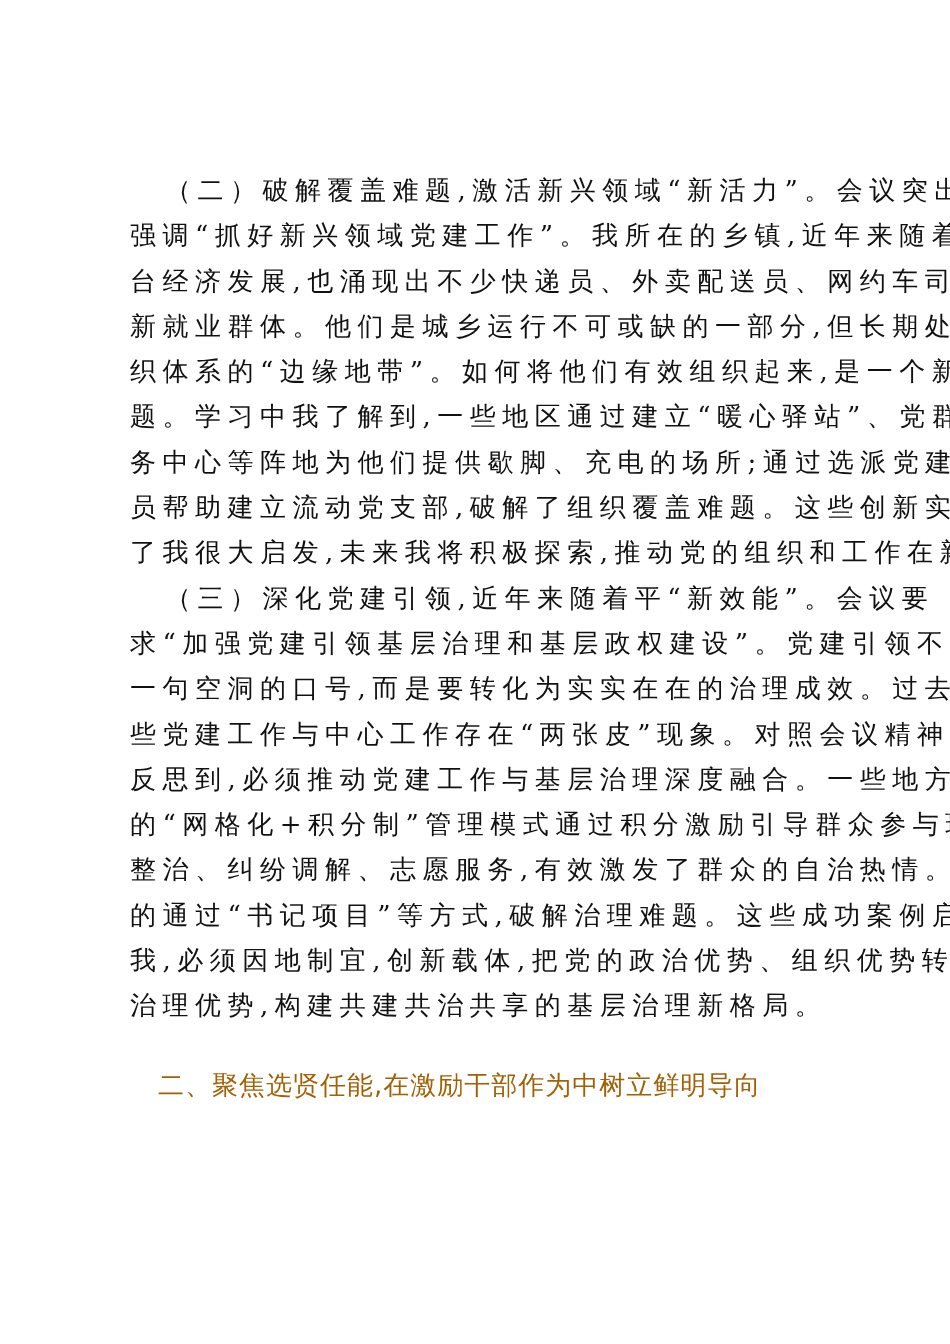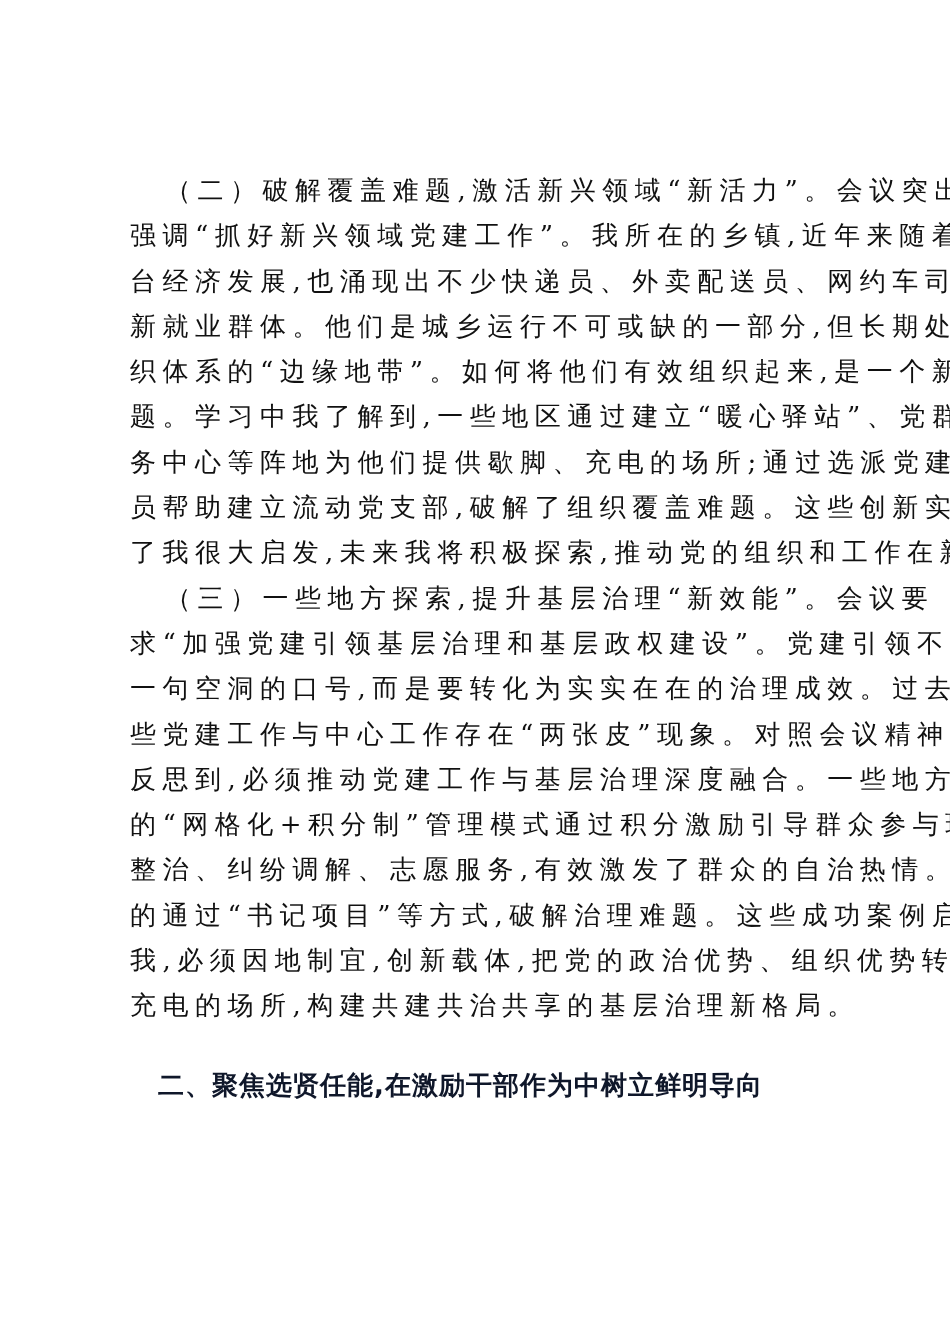--- a/index.html
+++ b/index.html
@@ -9,51 +9,51 @@
   }
   .body-text {
     position: absolute; left: 130px; top: 168px; width: 700px;
     font-family: "DejaVu Serif", "Liberation Serif", serif;
     font-size: 26px; line-height: 45.3px; color: #111111;
     letter-spacing: 7.6px;
   }
   .heading {
     position: absolute; left: 158px; top: 1065px;
     font-family: "DejaVu Sans", "Liberation Sans", sans-serif;
-    font-size: 26px; line-height: 40px; color: #0f172a; font-weight: bold;
+    font-size: 26px; line-height: 40px; color: #a16207; font-weight: normal;
     letter-spacing: 1px; white-space: nowrap;
   }
 </style>
 </head>
 <body>
 
 <div class="page">
   <div class="body-text">
     <div>
       <div class="line" style="padding-left:35px">（二）破解覆盖难题,激活新兴领域“新活力”。会议突出</div>
       <div class="line">强调“抓好新兴领域党建工作”。我所在的乡镇,近年来随着平</div>
       <div class="line">台经济发展,也涌现出不少快递员、外卖配送员、网约车司机等</div>
       <div class="line">新就业群体。他们是城乡运行不可或缺的一部分,但长期处于组</div>
       <div class="line">织体系的“边缘地带”。如何将他们有效组织起来,是一个新课</div>
       <div class="line">题。学习中我了解到,一些地区通过建立“暖心驿站”、党群服</div>
       <div class="line">务中心等阵地为他们提供歇脚、充电的场所;通过选派党建指导</div>
       <div class="line">员帮助建立流动党支部,破解了组织覆盖难题。这些创新实践给</div>
       <div class="line">了我很大启发,未来我将积极探索,推动党的组织和工作在新兴</div>
     </div>
     <div>
-      <div class="line" style="padding-left:35px">（三）一些地方探索,提升基层治理“新效能”。会议要</div>
+      <div class="line" style="padding-left:35px">（三）深化党建引领,近年来随着平“新效能”。会议要</div>
       <div class="line">求“加强党建引领基层治理和基层政权建设”。党建引领不是</div>
       <div class="line">一句空洞的口号,而是要转化为实实在在的治理成效。过去,有</div>
       <div class="line">些党建工作与中心工作存在“两张皮”现象。对照会议精神,我</div>
       <div class="line">反思到,必须推动党建工作与基层治理深度融合。一些地方探索</div>
       <div class="line">的“网格化+积分制”管理模式通过积分激励引导群众参与环境</div>
       <div class="line">整治、纠纷调解、志愿服务,有效激发了群众的自治热情。还有</div>
       <div class="line">的通过“书记项目”等方式,破解治理难题。这些成功案例启示</div>
       <div class="line">我,必须因地制宜,创新载体,把党的政治优势、组织优势转化为</div>
-      <div class="line">充电的场所,构建共建共治共享的基层治理新格局。</div>
+      <div class="line">治理优势,构建共建共治共享的基层治理新格局。</div>
     </div>
   </div>
   <div class="heading">二、聚焦选贤任能,在激励干部作为中树立鲜明导向</div>
 </div>
 
 <style>
   .line { white-space: nowrap; letter-spacing: 6.5px; }
 </style>
 
 </body></html>

